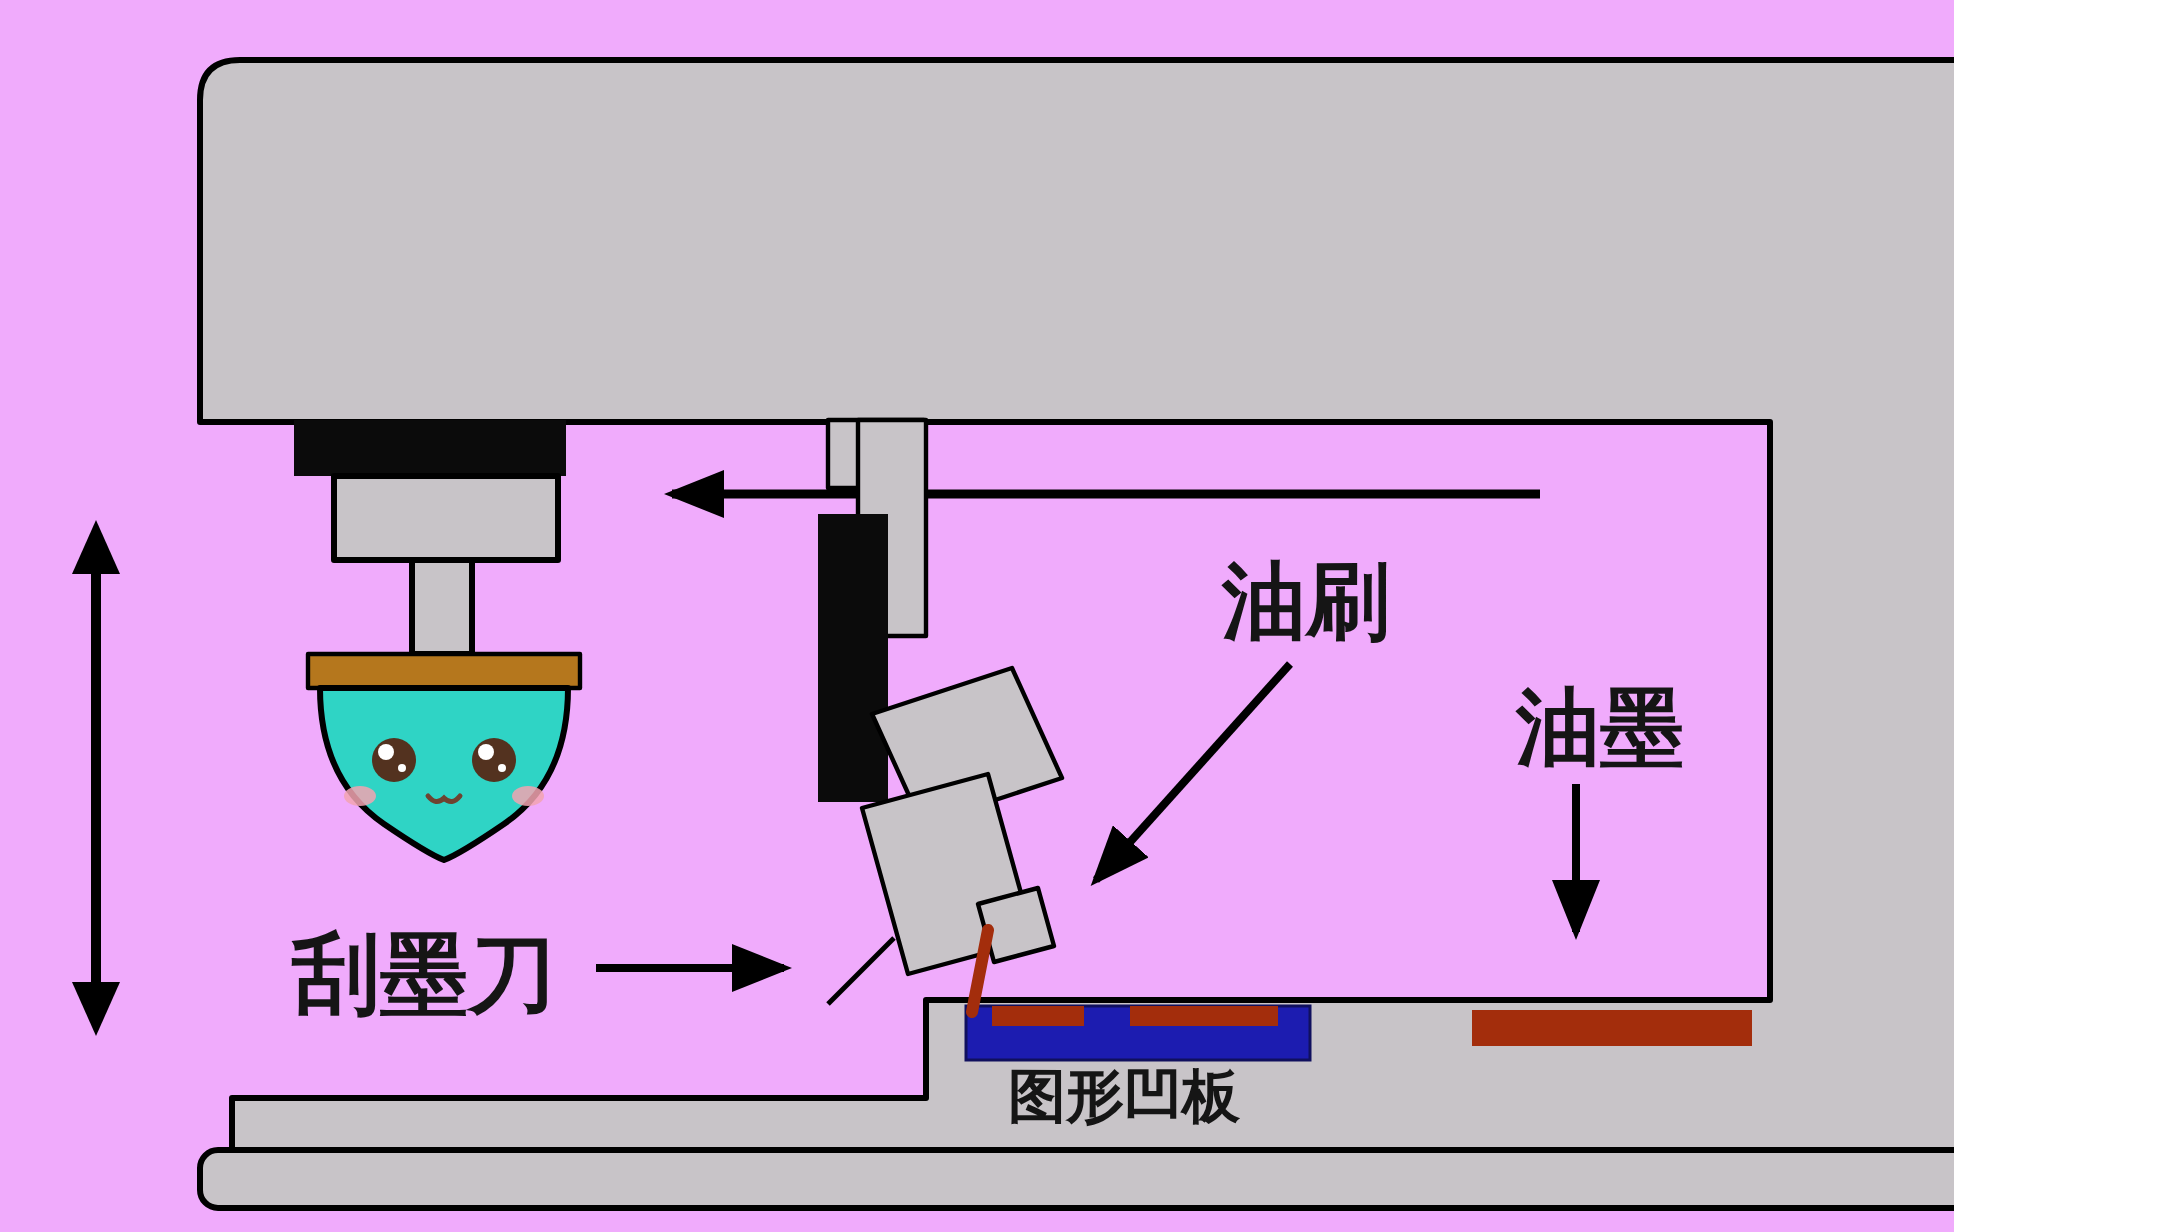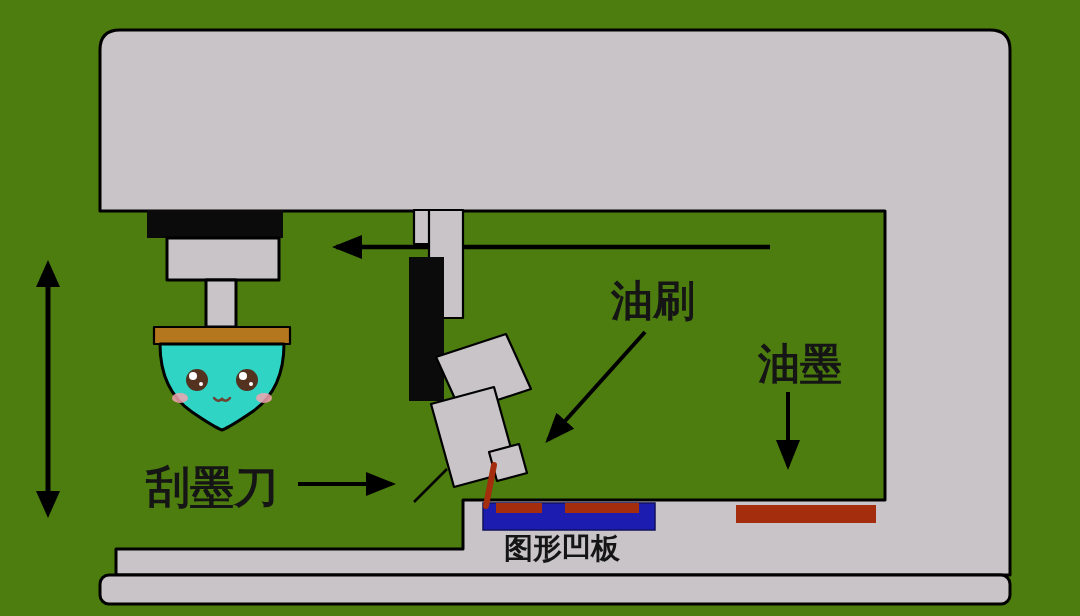--- a/index.html
+++ b/index.html
@@ -1,16 +1,16 @@
 <!DOCTYPE html>
 <html><head>
 <meta charset="utf-8">
 <style>
   html,body{margin:0;padding:0;background:#ffffff;}
-  .stage{width:1080px;height:616px;position:relative;background:#4d7c0f;overflow:hidden;}
+  .stage{width:977px;height:616px;position:relative;background:#f0abfc;overflow:hidden;}
   svg{display:block;}
   .outlined{stroke:#000000;stroke-width:3;stroke-linejoin:round;}
   .outlined-thin{stroke:#000000;stroke-width:2.2;stroke-linejoin:round;}
   .arrow-line{stroke:#000000;fill:none;}
   .label-text{font-family:"Liberation Sans","DejaVu Sans",sans-serif;font-weight:700;fill:#151515;}
 </style>
 </head>
 <body>
 
 <div class="stage">

